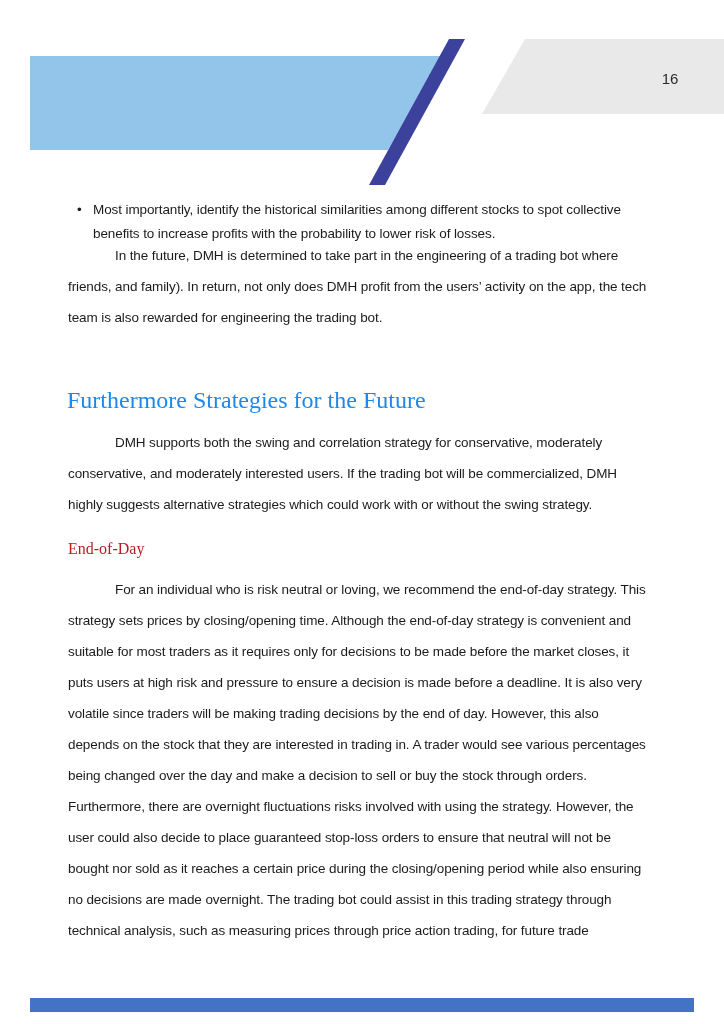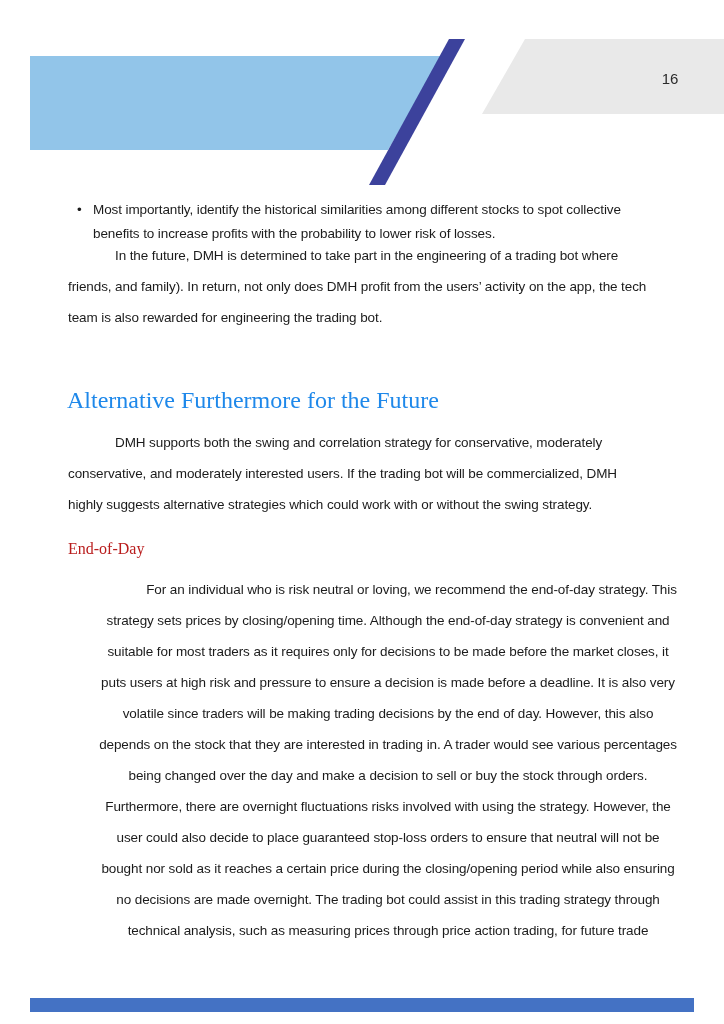--- a/index.html
+++ b/index.html
@@ -29,21 +29,21 @@
 
   .bullet-item { position:absolute; left:68px; top:186px; width:620px;
     font-size:13.5px; line-height:23.5px; letter-spacing:-0.1px;
     color:var(--body-text,#1B1B1B);
   }
   .bullet-marker { position:absolute; left:9px; top:0; }
   .bullet-lines { margin-left:25px; }
 
   .para-intro      { top:228px; }
   .para-section    { top:415px; }
-  .para-subsection { top:562px;text-align:center; }
+  .para-subsection { top:562px; }
 
   .h1 {
     position:absolute; left:67px; top:372px; margin:0;
     font-family:"Liberation Serif", serif; font-weight:normal;
     font-size:24px; line-height:33px; color:var(--heading,#1E88EA);
   }
   .h2 {
     position:absolute; left:68px; top:524px; margin:0;
     font-family:"Liberation Serif", serif; font-weight:normal;
     font-size:16px; line-height:26px; color:#b91c1c;
@@ -74,21 +74,21 @@
         <div class="line">benefits to increase profits with the probability to lower risk of losses.</div>
       </div>
   </div>
 
   <div class="para para-intro">
       <div class="line indent">In the future, DMH is determined to take part in the engineering of a trading bot where</div>
       <div class="line">friends, and family). In return, not only does DMH profit from the users’ activity on the app, the tech</div>
       <div class="line">team is also rewarded for engineering the trading bot.</div>
     </div>
 
-  <h1 class="h1">Alternative Furthermore for the Future</h1>
+  <h1 class="h1">Furthermore Strategies for the Future</h1>
 
   <div class="para para-section">
       <div class="line indent">DMH supports both the swing and correlation strategy for conservative, moderately</div>
       <div class="line">conservative, and moderately interested users. If the trading bot will be commercialized, DMH</div>
       <div class="line">highly suggests alternative strategies which could work with or without the swing strategy.</div>
     </div>
 
   <h2 class="h2">End-of-Day</h2>
 
   <div class="para para-subsection">

